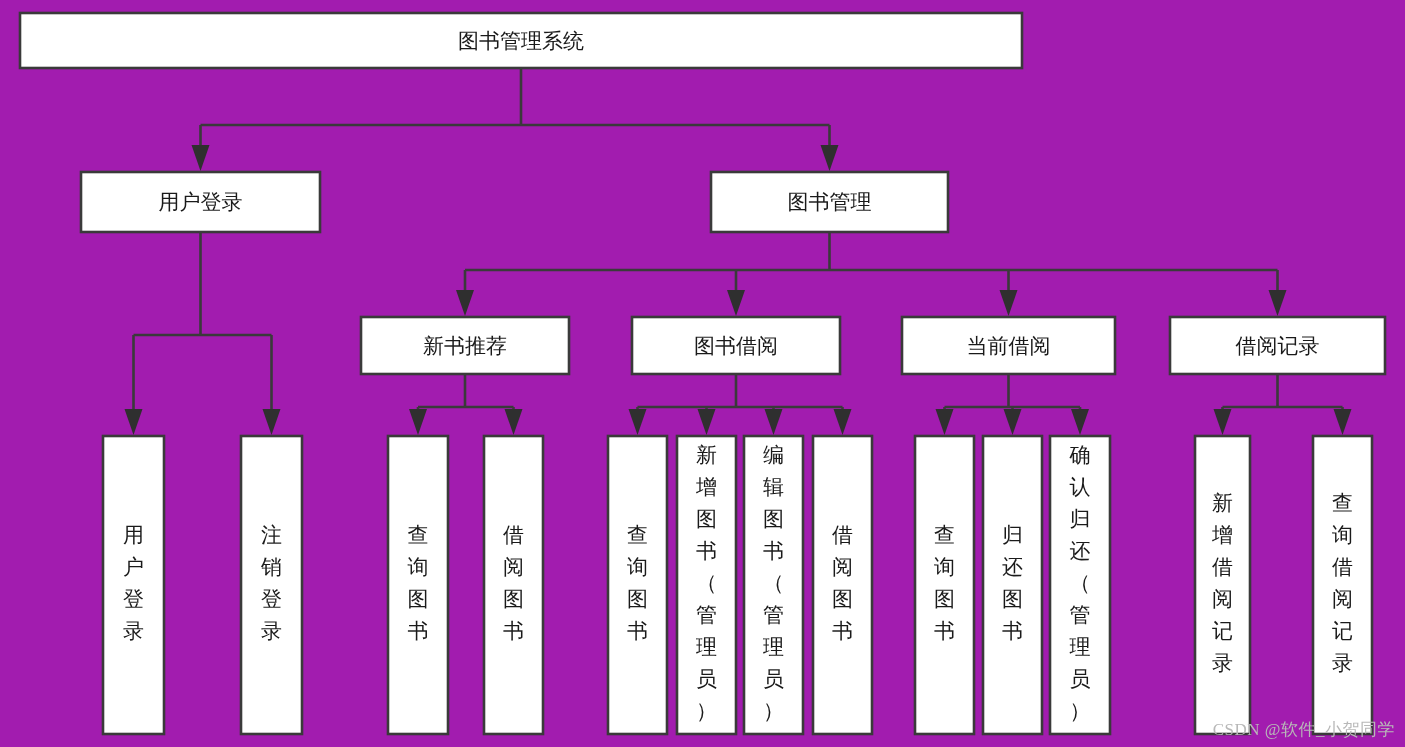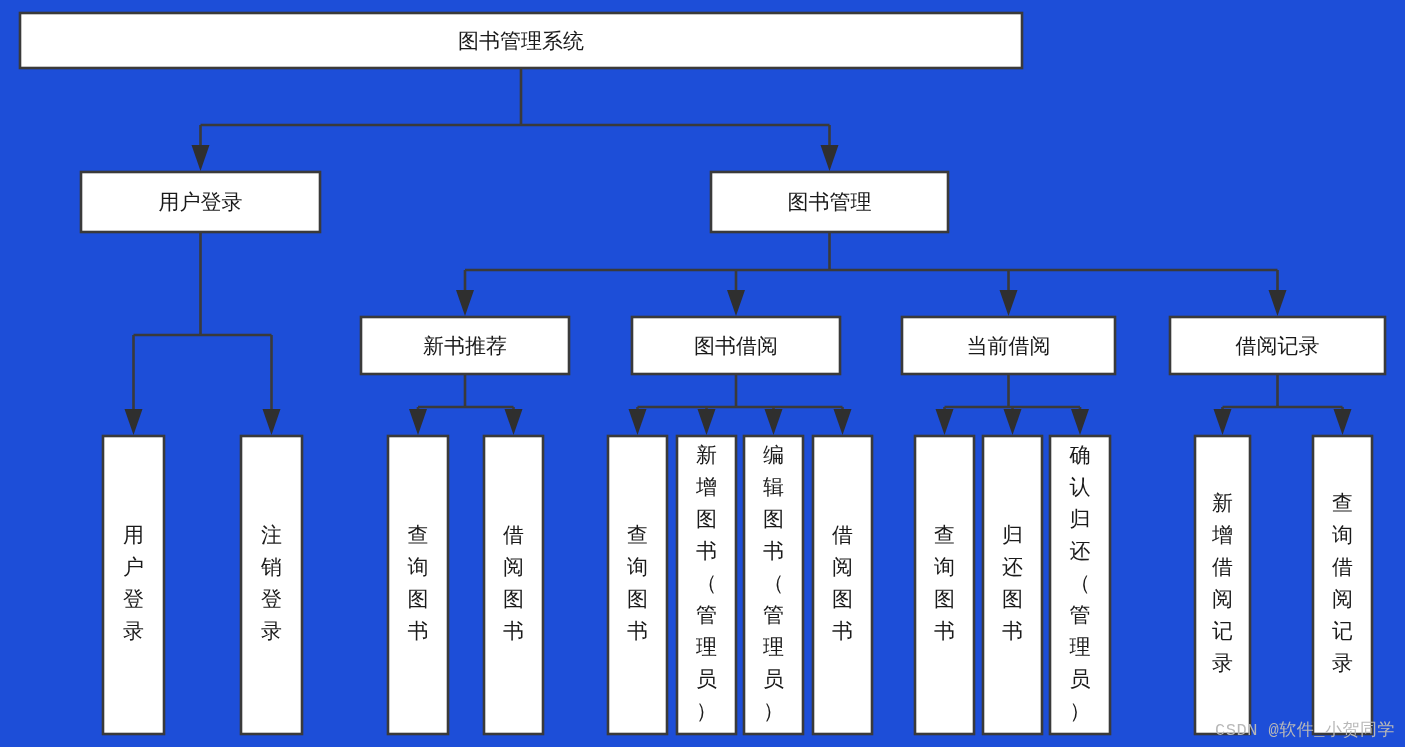--- a/index.html
+++ b/index.html
@@ -7,21 +7,21 @@
     padding: 0;
     background: #ffffff;
   }
   body {
     font-family: "DejaVu Sans", "Liberation Sans", sans-serif;
   }
   #chart-root {
     position: relative;
     width: 1405px;
     height: 747px;
-    background: #1d4ed8;
+    background: #a21caf;
     overflow: hidden;
   }
   svg#flow {
     position: absolute;
     left: 0;
     top: 0;
     width: 1405px;
     height: 747px;
     display: block;
   }
@@ -50,21 +50,21 @@
   .node-label-v {
     fill: #1a1a1a;
     font-family: "DejaVu Sans", "Liberation Sans", sans-serif;
     font-size: 21px;
     text-anchor: middle;
   }
   .watermark {
     position: absolute;
     right: 10px;
     bottom: 6px;
-    font-family: Liberation Mono, monospace;
+    font-family: Liberation Serif, serif;
     font-size: 17px;
     color: #b8b8b8;
     letter-spacing: 0.5px;
     white-space: nowrap;
     user-select: none;
   }
 </style>
 </head>
 <body>
 

